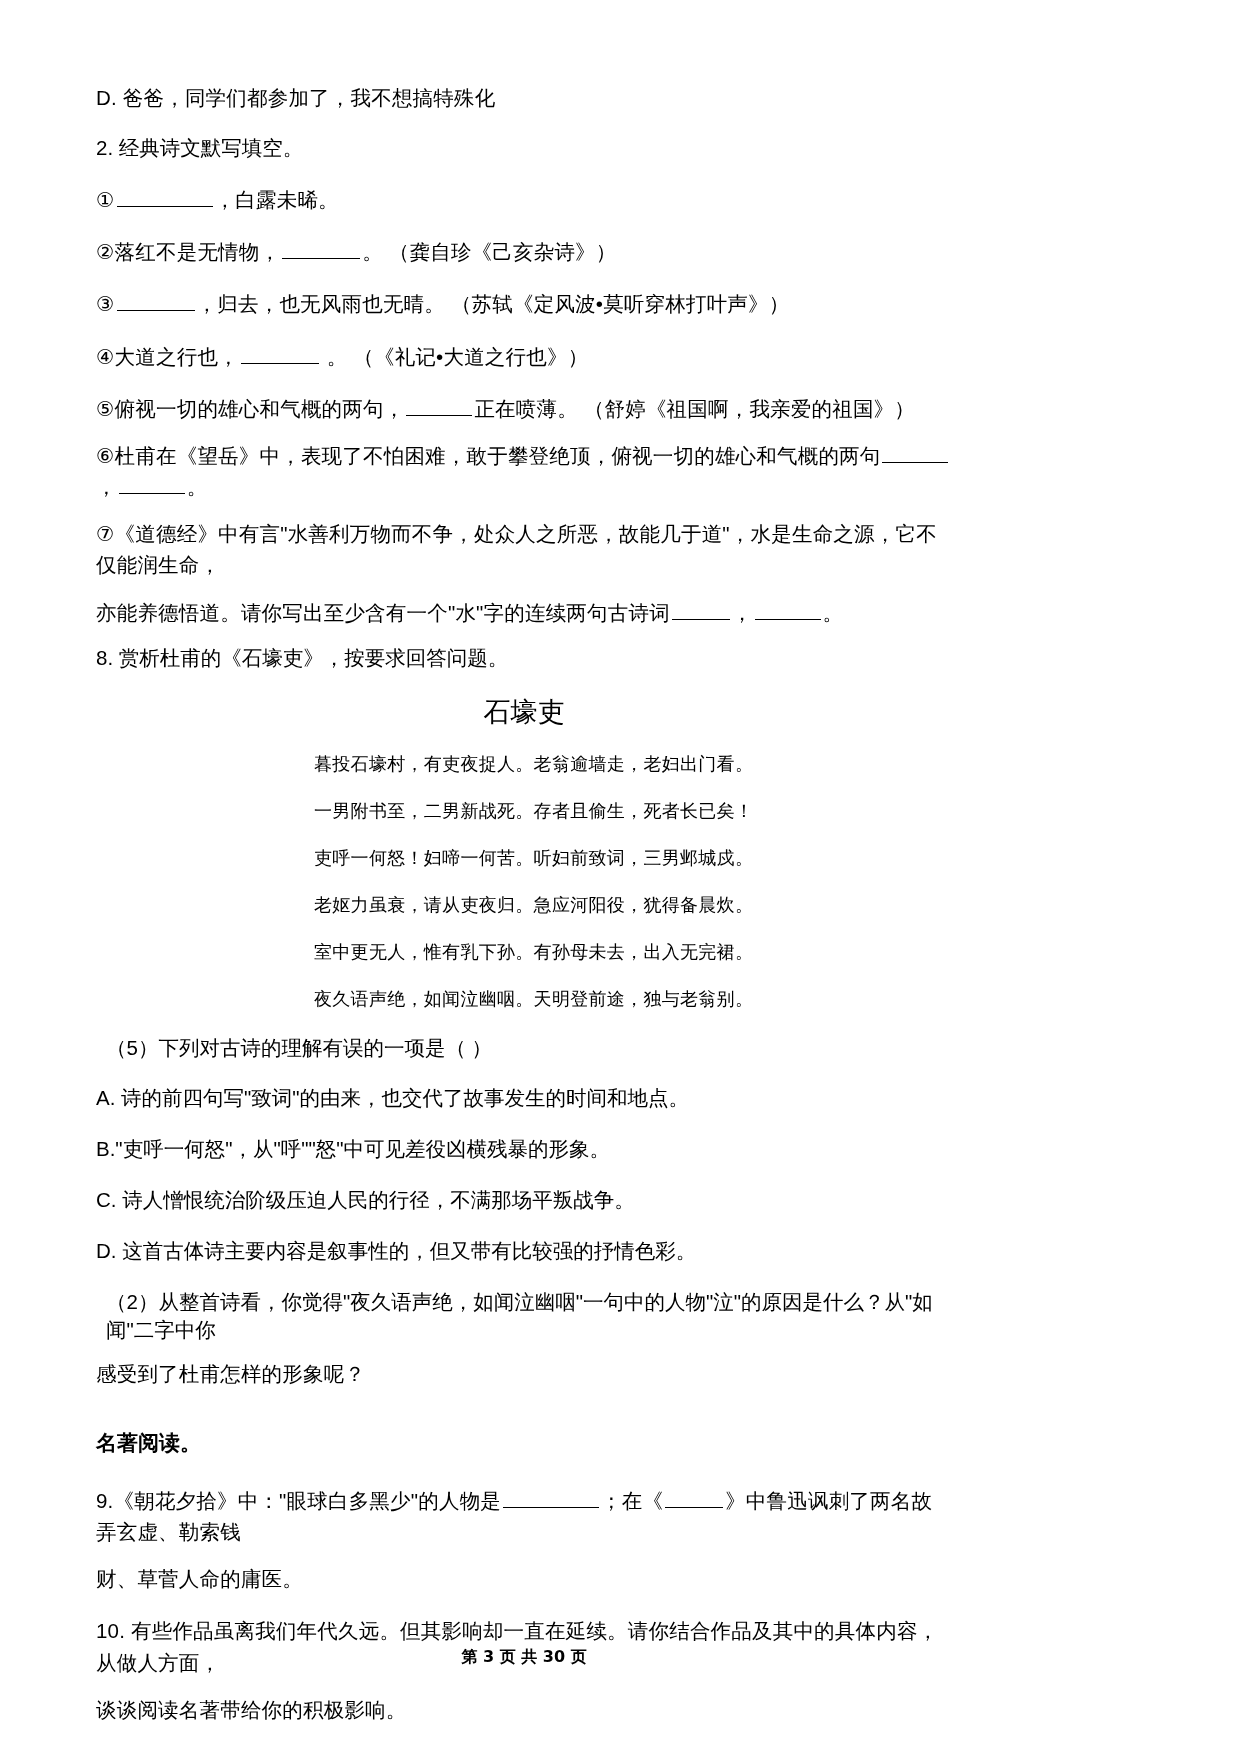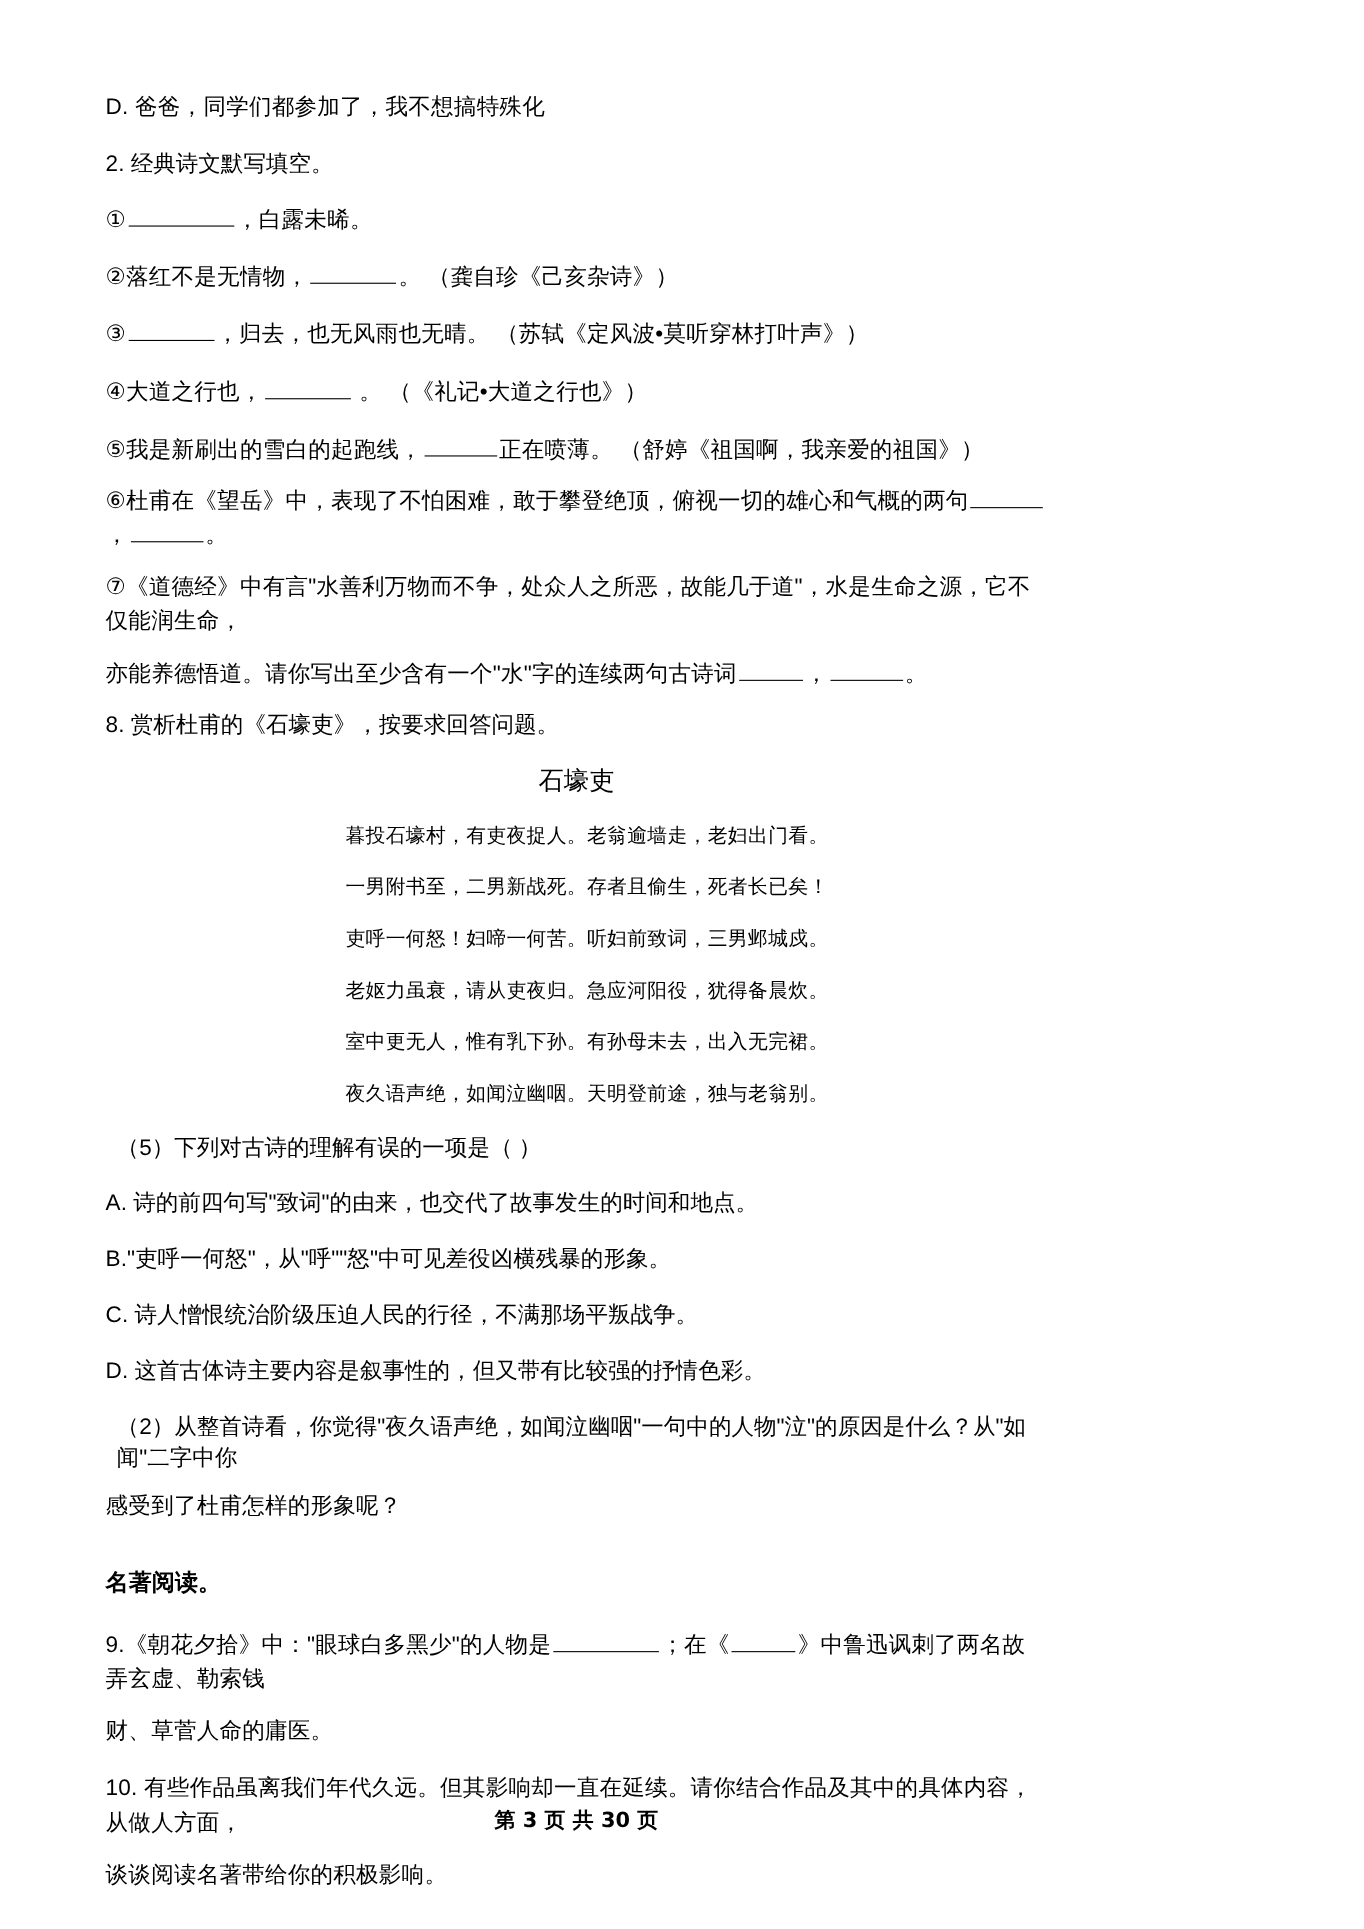--- a/index.html
+++ b/index.html
@@ -47,21 +47,21 @@
   .blank.w-l  { width: 78px; }
   .blank.w-m  { width: 66px; }
   .blank.w-s  { width: 58px; }
 
   
   .poem {
     margin: 14px 0 6px 0;
   }
   .poem-title {
     text-align: center;
-    font-size: 23px;
+    font-size: 27px;
     margin: 0 0 22px 0;
     font-family: Liberation Mono, monospace;
   }
   .poem-line {
     font-size: 18px;
     margin: 0 0 23px 0;
     padding-left: 218px;
     font-family: "DejaVu Sans", "Liberation Sans", sans-serif;
     letter-spacing: 0.3px;
   }
@@ -81,21 +81,21 @@
     font-weight: bold;
     margin: 40px 0 28px 0;
   }
 
   .footer {
     position: absolute;
     left: 0;
     right: 0;
     bottom: 86px;
     text-align: center;
-    font-size: 19px;
+    font-size: 16px;
     font-weight: bold;
     font-family: "DejaVu Sans", "Liberation Sans", sans-serif;
   }
 </style>
 </head>
 <body>
 
 <div class="page">
 
   <div class="line">D. 爸爸，同学们都参加了，我不想搞特殊化</div>
@@ -112,21 +112,21 @@
 
   <div class="line">
     <span>③</span><span class="blank w-l"></span><span>，归去，也无风雨也无晴。</span>&nbsp;<span>（苏轼《定风波•莫听穿林打叶声》）</span>
   </div>
 
   <div class="line">
     <span>④</span><span>大道之行也，</span><span class="blank w-l"></span>&nbsp;<span>。</span>&nbsp;<span>（《礼记•大道之行也》）</span>
   </div>
 
   <div class="line tight">
-    <span>⑤</span><span>我是新刷出的雪白的起跑线，</span><span class="blank w-m"></span><span>正在喷薄。</span>&nbsp;<span>（舒婷《祖国啊，我亲爱的祖国》）</span>
+    <span>⑤</span><span>俯视一切的雄心和气概的两句，</span><span class="blank w-m"></span><span>正在喷薄。</span>&nbsp;<span>（舒婷《祖国啊，我亲爱的祖国》）</span>
   </div>
 
   <div class="line tight">
     <span>⑥</span><span>杜甫在《望岳》中，表现了不怕困难，敢于攀登绝顶，俯视一切的雄心和气概的两句</span><span class="blank w-m"></span><span>，</span><span class="blank w-m"></span><span>。</span>
   </div>
 
   <div class="line tight">
     <span>⑦</span><span>《道德经》中有言"水善利万物而不争，处众人之所恶，故能几于道"，水是生命之源，它不仅能润生命，</span>
   </div>
 

